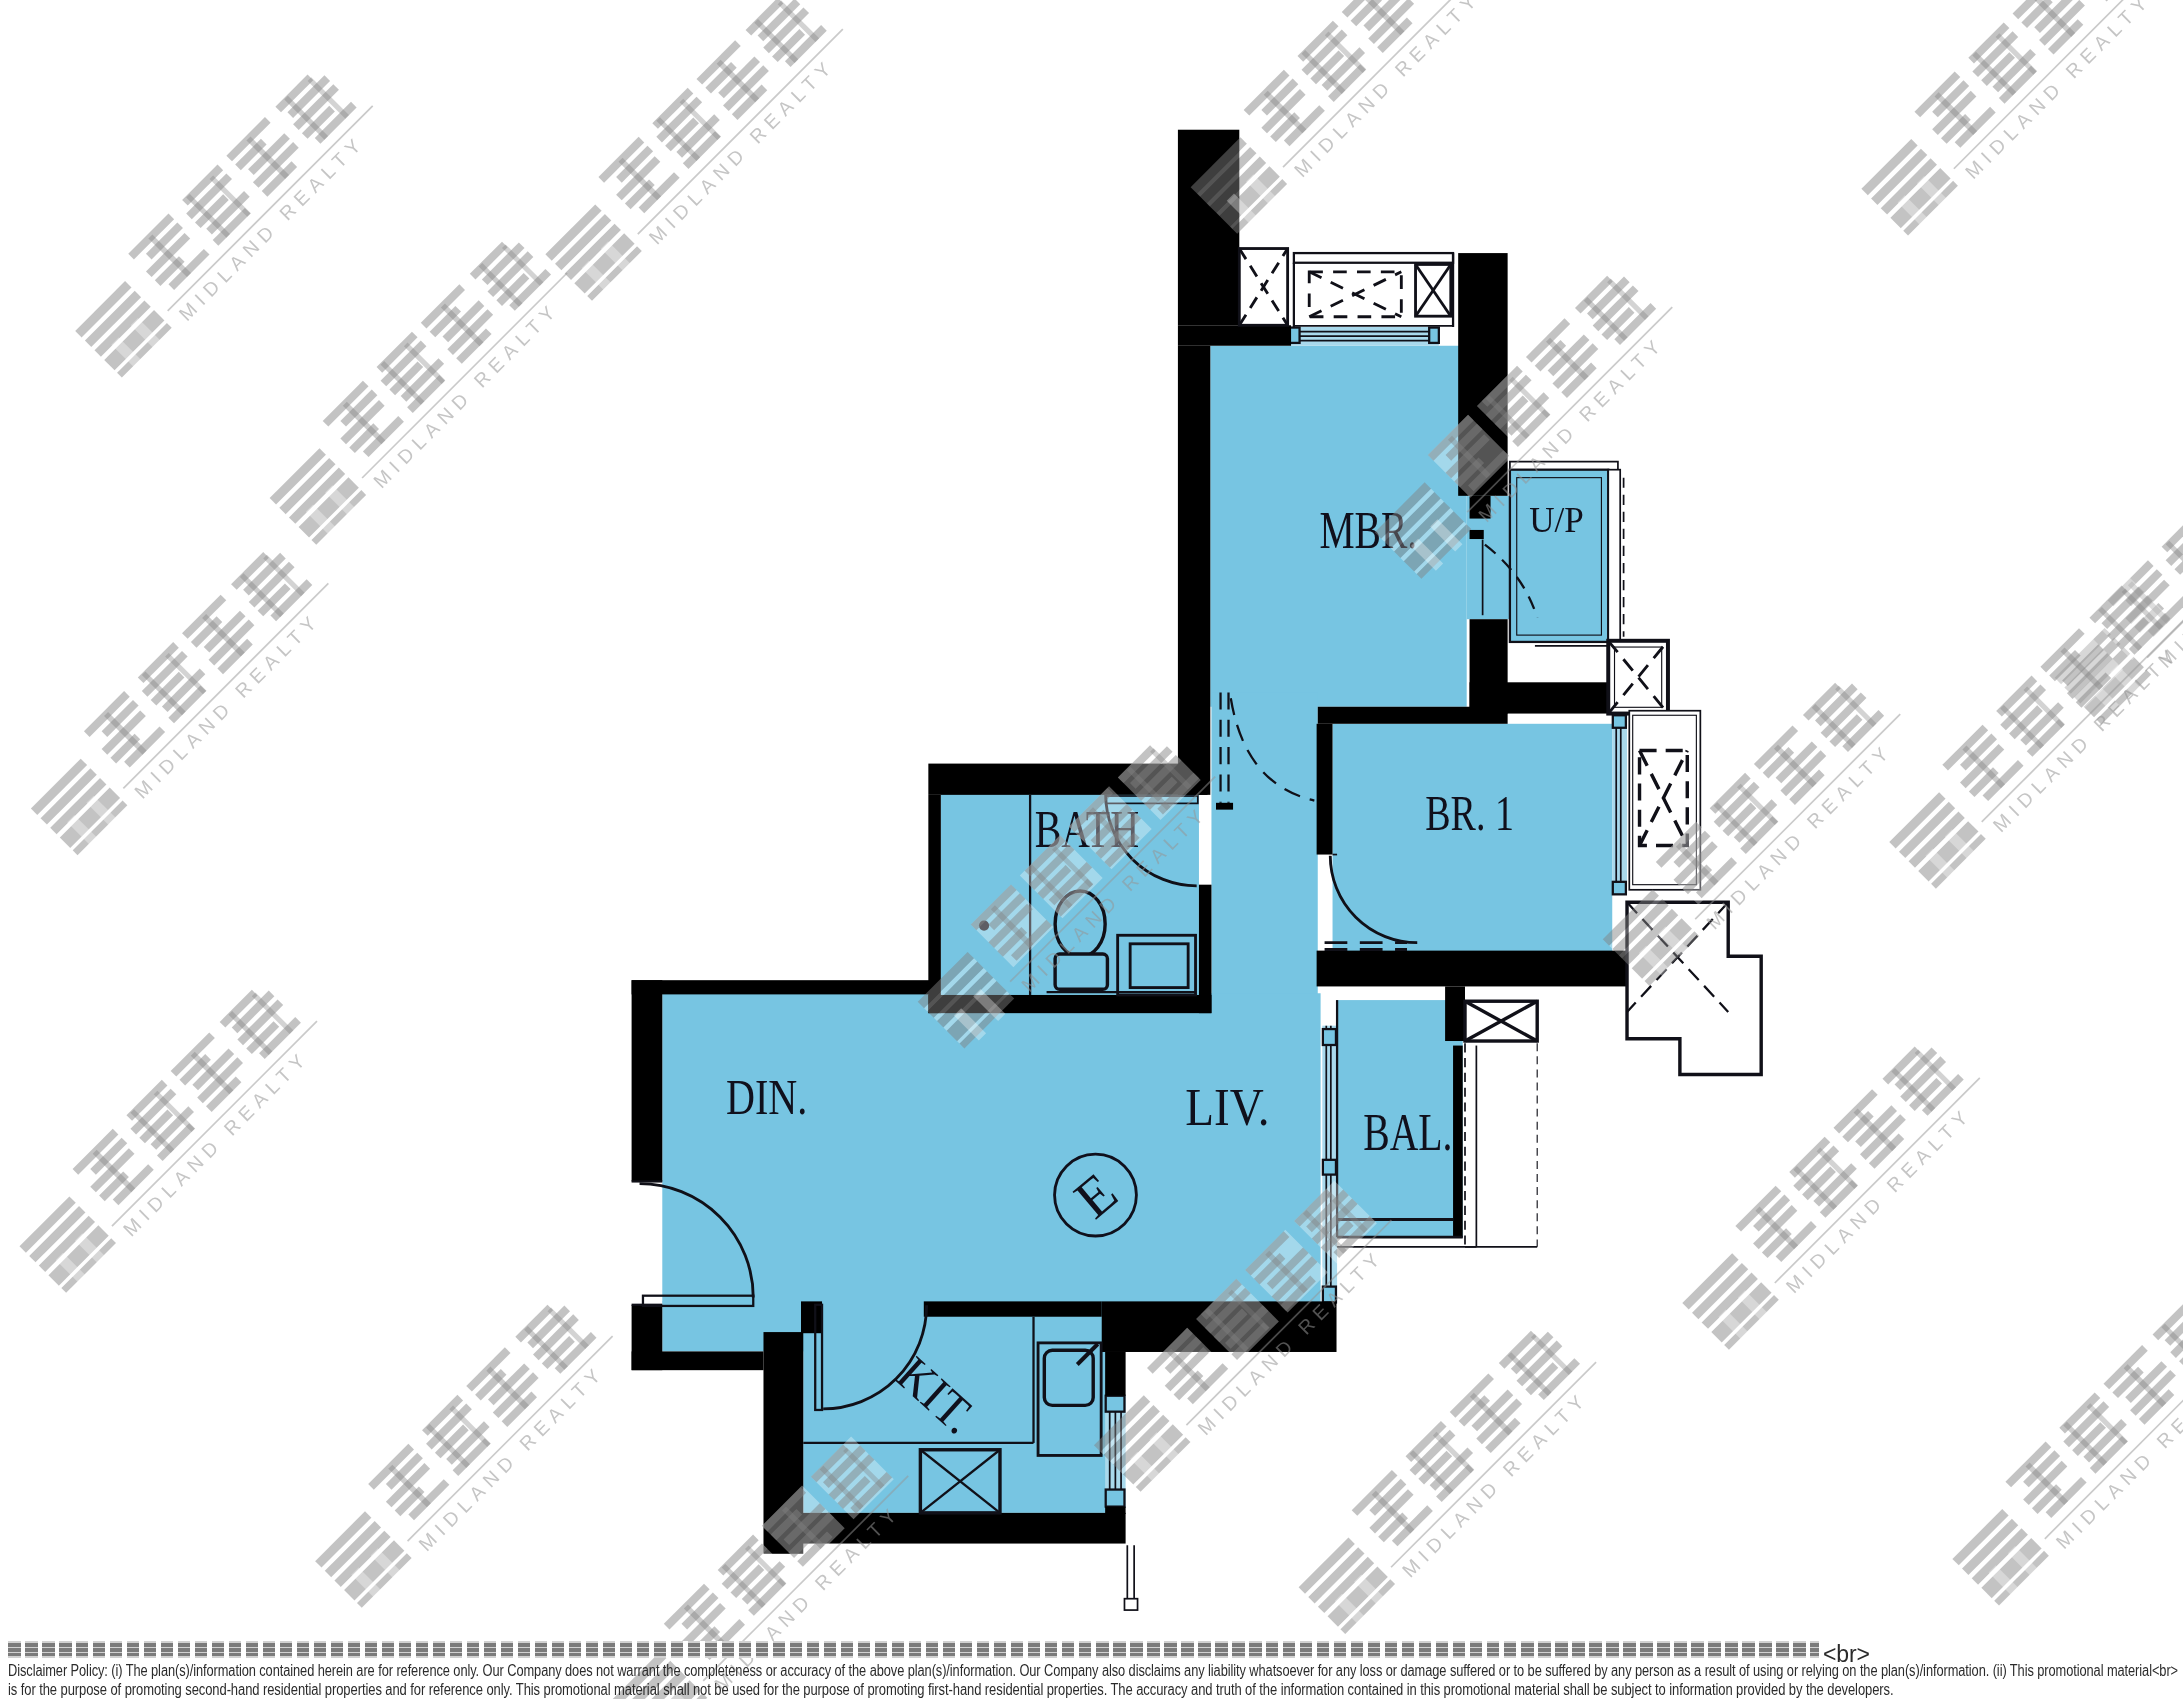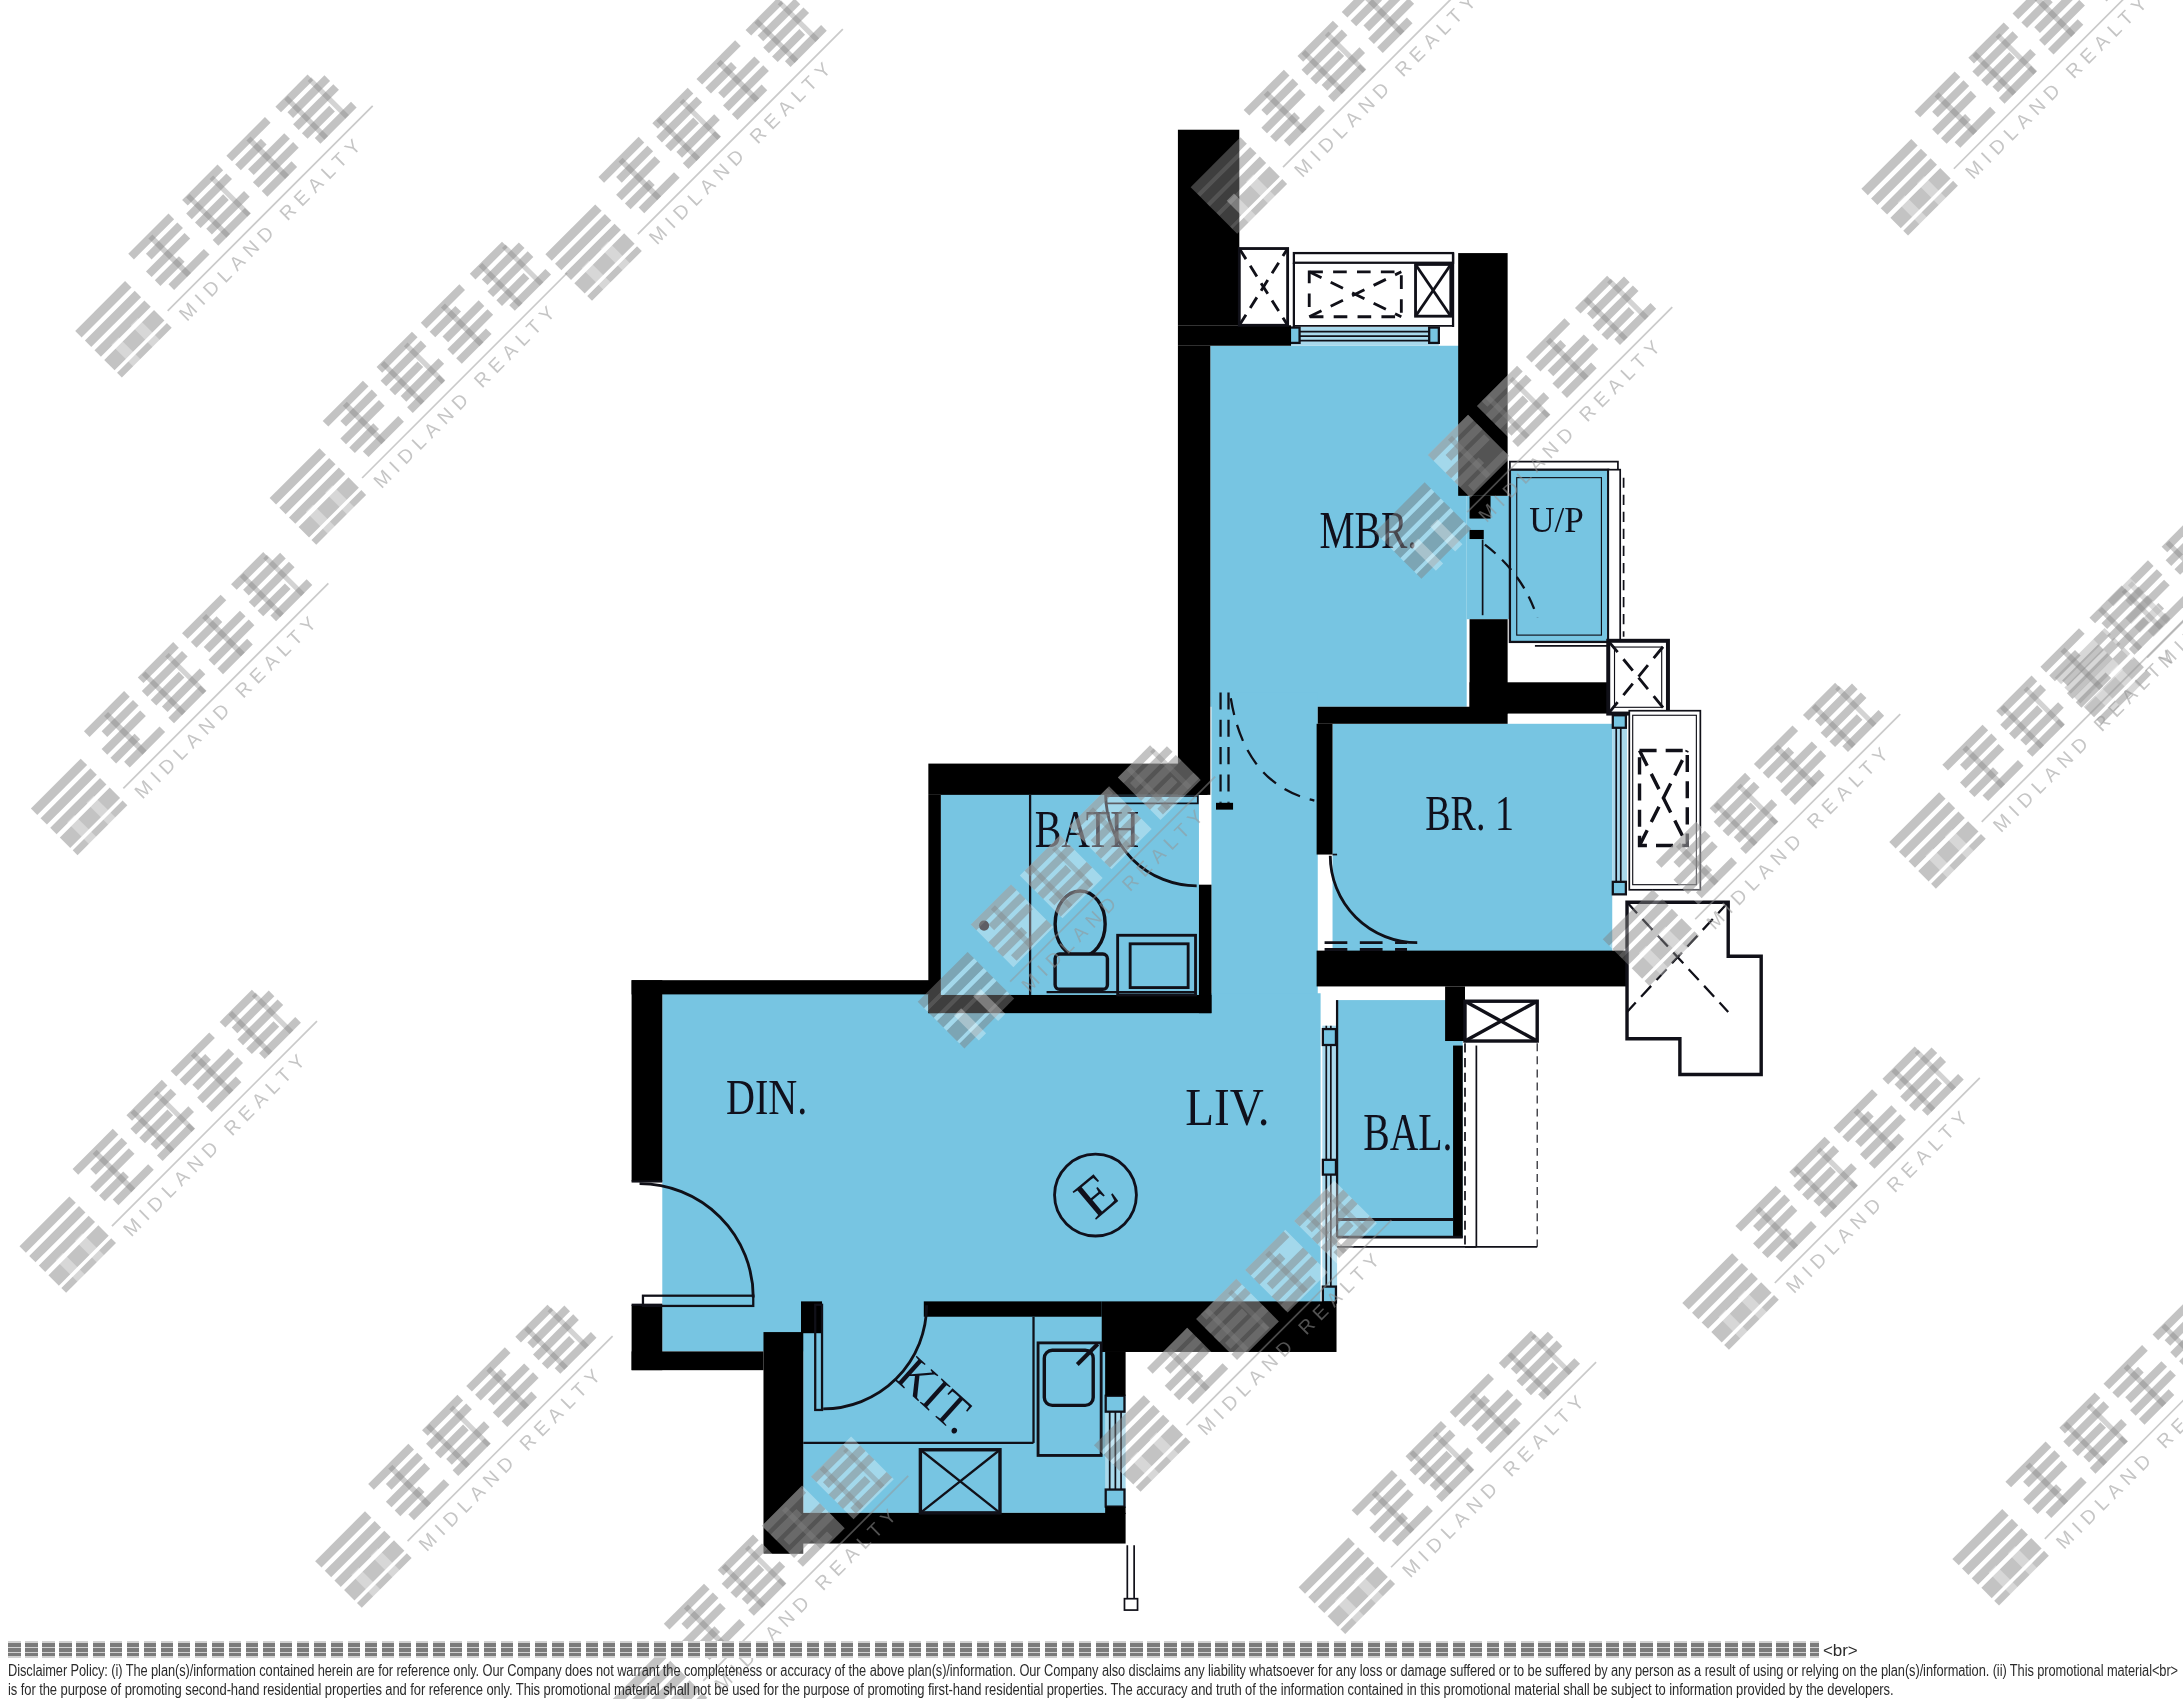--- a/index.html
+++ b/index.html
@@ -325,19 +325,19 @@
 <use href="#wmlogo" transform="translate(1950 2450) rotate(-45 62 92)"></use>
 <use href="#wmlogo" transform="translate(2985 2200) rotate(-45 62 92)"></use>
 <use href="#wmlogo" transform="translate(580 2654) rotate(-45 62 92)"></use>
 <use href="#wmlogo" transform="translate(1100 2900) rotate(-45 62 92)"></use>
 <use href="#wmlogo" transform="translate(2310 2700) rotate(-45 62 92)"></use>
 <use href="#wmlogo" transform="translate(3460 2650) rotate(-45 62 92)"></use>
 </g>
 </svg>
 
 <div class="cjk"></div>
-<div class="disc" style="top:1641px;left:1823px;font-size:17px">&lt;br&gt;</div>
+<div class="disc" style="top:1641px;left:1823px;font-size:23px">&lt;br&gt;</div>
 
 <div class="disc" style="top:1662px;transform:scaleX(0.802);transform-origin:0 0">Disclaimer Policy: (i) The plan(s)/information contained herein are for reference only. Our Company does not warrant the completeness or accuracy of the above plan(s)/information. Our Company also disclaims any liability whatsoever for any loss or damage suffered or to be suffered by any person as a result of using or relying on the plan(s)/information. (ii) This promotional material&lt;br&gt;</div>
 
 <div class="disc" style="top:1681px;transform:scaleX(0.812);transform-origin:0 0">is for the purpose of promoting second-hand residential properties and for reference only. This promotional material shall not be used for the purpose of promoting first-hand residential properties. The accuracy and truth of the information contained in this promotional material shall be subject to information provided by the developers.</div>
 </div>
 
 
 </body></html>

